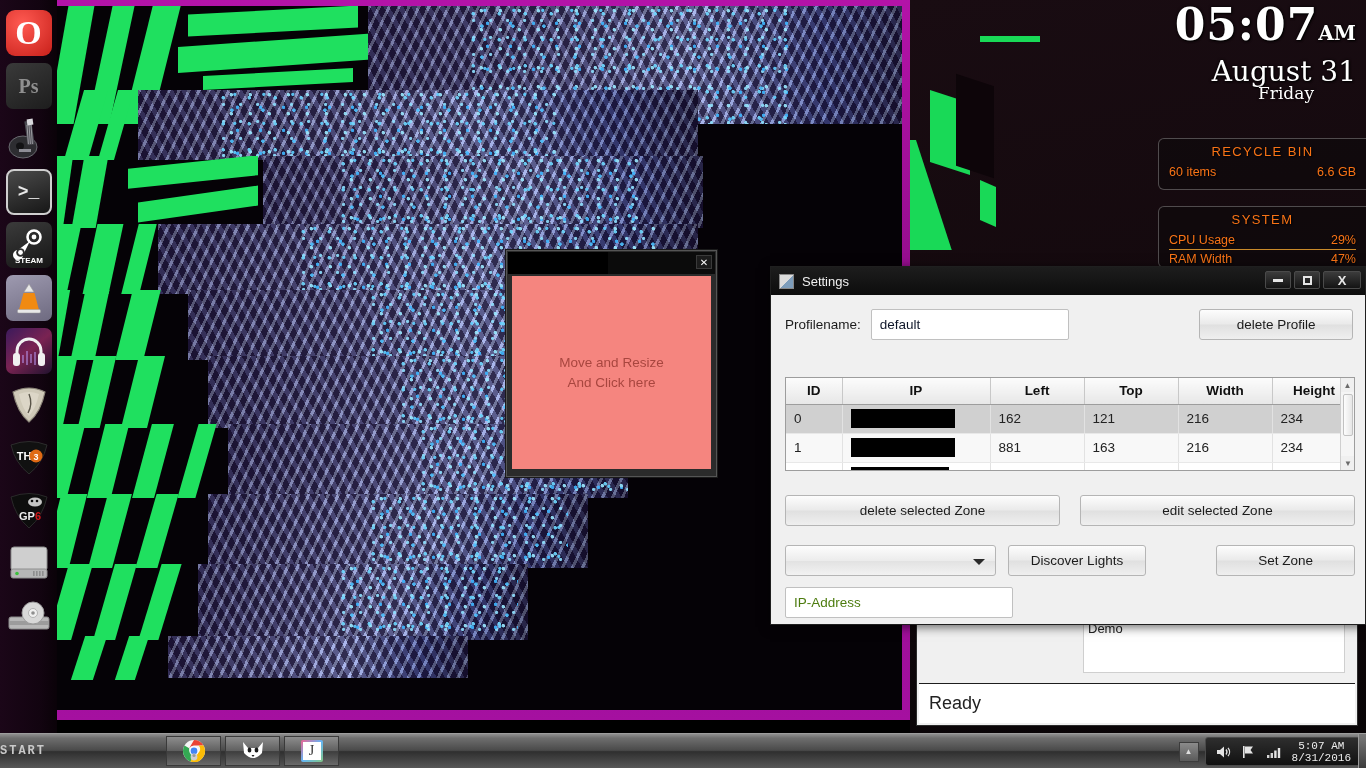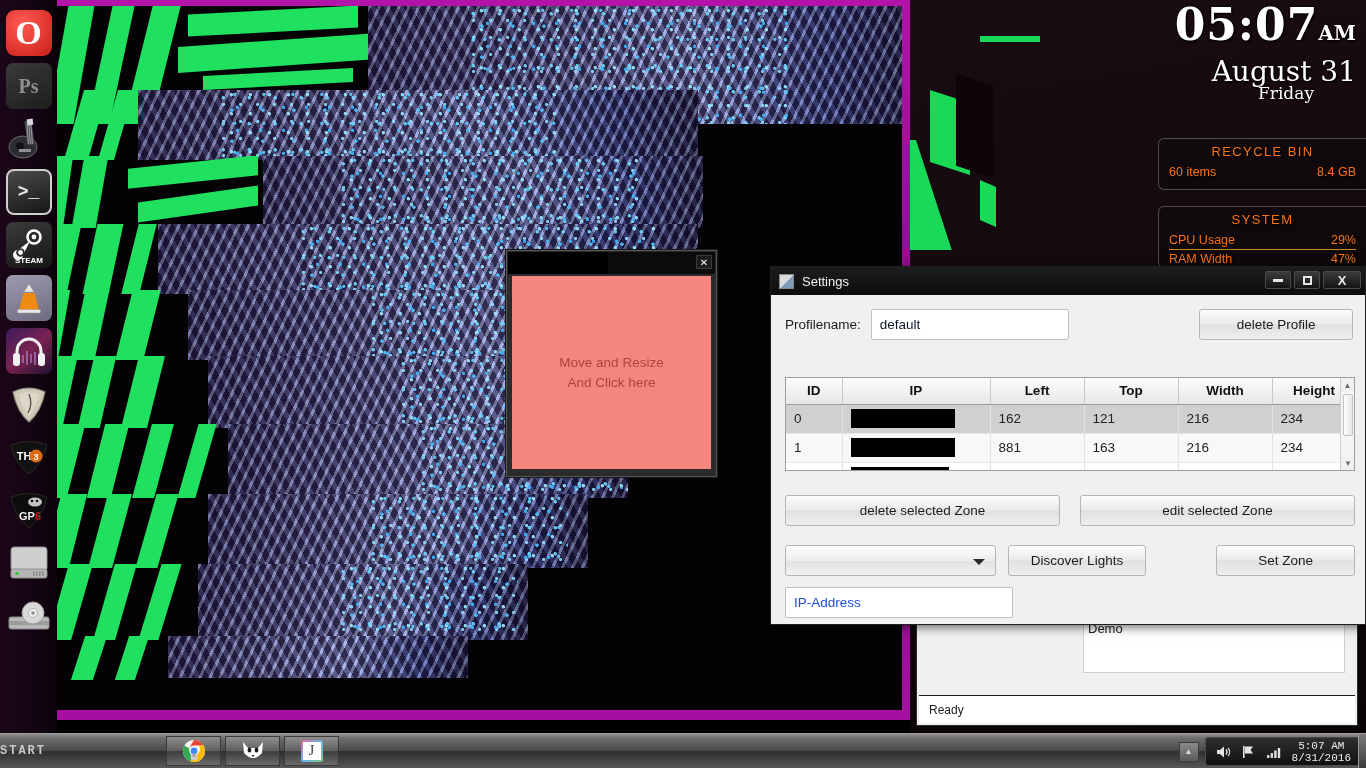--- a/index.html
+++ b/index.html
@@ -155,24 +155,24 @@
   #demo-win {
     position: absolute; left: 916px; top: 600px; width: 442px; height: 126px;
     background: #f0f0f0; border: 1px solid #2b2b2b;
   }
   #demo-list {
     position: absolute; left: 166px; top: 18px; width: 262px; height: 54px;
     background: #fff; border: 1px solid #cfcfcf;
   }
   #demo-list .item { font-size: 13px; color: #222; padding: 1px 4px; background:#fff; }
   #demo-status {
-    position: absolute; left: 2px; right: 2px; bottom: 2px; height: 28px;
+    position: absolute; left: 2px; right: 2px; bottom: 2px; height: 40px;
     background: #fff; border-top: 1px solid #1d1d1d;
     display: flex; align-items: center; padding-left: 10px;
-    font-size: 12px; color: #222;
+    font-size: 18px; color: #222;
   }
 
   
   #settings {
     position: absolute; left: 770px; top: 266px; width: 596px; height: 359px;
     background: #f0f0f0;
     border: 1px solid #1f1f1f;
     box-shadow: 0 2px 10px rgba(0,0,0,.6);
   }
   #set-title {
@@ -198,21 +198,21 @@
 
   #set-body { padding: 14px 12px 0 14px; position: relative; height: 331px; }
 
   .row-profile { display: flex; align-items: center; height: 31px; margin-bottom: 11px; }
   .lbl { font-size: 13.5px; color: #1b1b1b; }
   .txt {
     height: 31px; background: #fff; border: 1px solid #c0c0c0; border-radius: 2px;
     padding: 0 8px; font-size: 13.5px; color: #0f172a;
     display: flex; align-items: center; font-family: "Liberation Sans", sans-serif;
   }
-  .txt.placeholder { color: #1d4ed8; }
+  .txt.placeholder { color: #4d7c0f; }
   .btn {
     background: linear-gradient(180deg,#fdfdfd 0%,#eaeaea 48%,#e0e0e0 52%,#efefef 100%);
     border: 1px solid #b5b5b5; border-radius: 3px;
     font-size: 13.5px; color: #1b1b1b;
     display: flex; align-items: center; justify-content: center;
     height: 31px; cursor: default;
   }
 
   
   #ztable { position: absolute; left: 14px; top: 82px; width: 570px; height: 94px;
@@ -518,21 +518,21 @@
         <span>05:07</span><span class="ampm">AM</span>
       </div>
       <div class="date">August 31</div>
       <div class="weekday">Friday</div>
     </div>
 
     <div class="rm-panel" id="rm-recycle">
       <div class="rm-title">RECYCLE BIN</div>
       <div class="rm-row">
         <span>60 items</span>
-        <span>8.4 GB</span>
+        <span>6.6 GB</span>
       </div>
     </div>
 
     <div class="rm-panel" id="rm-system">
       <div class="rm-title">SYSTEM</div>
       <div class="rm-row uline">
         <span>CPU Usage</span>
         <span>29%</span>
       </div>
       <div class="rm-row uline">

